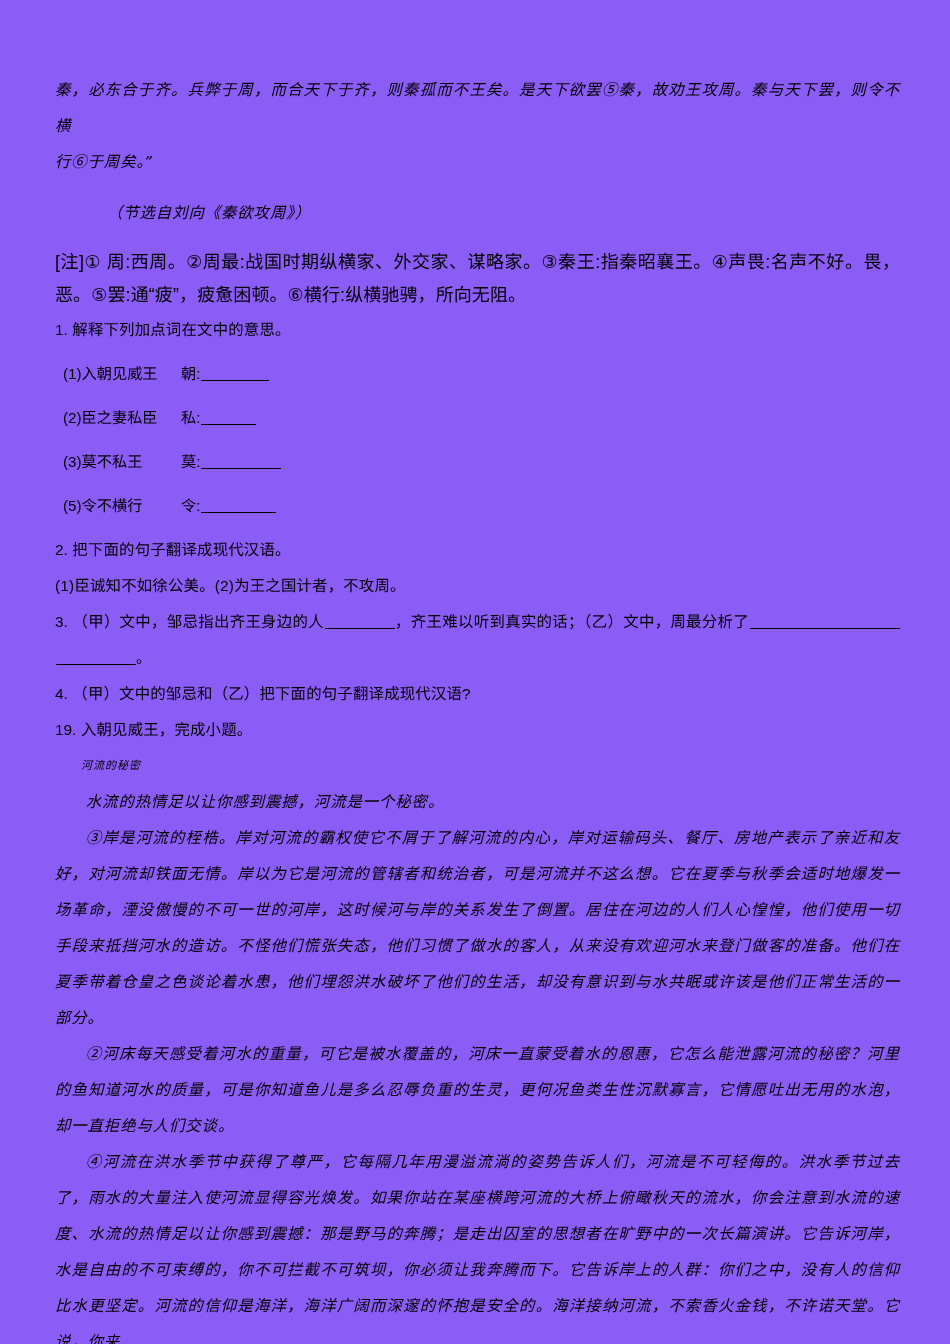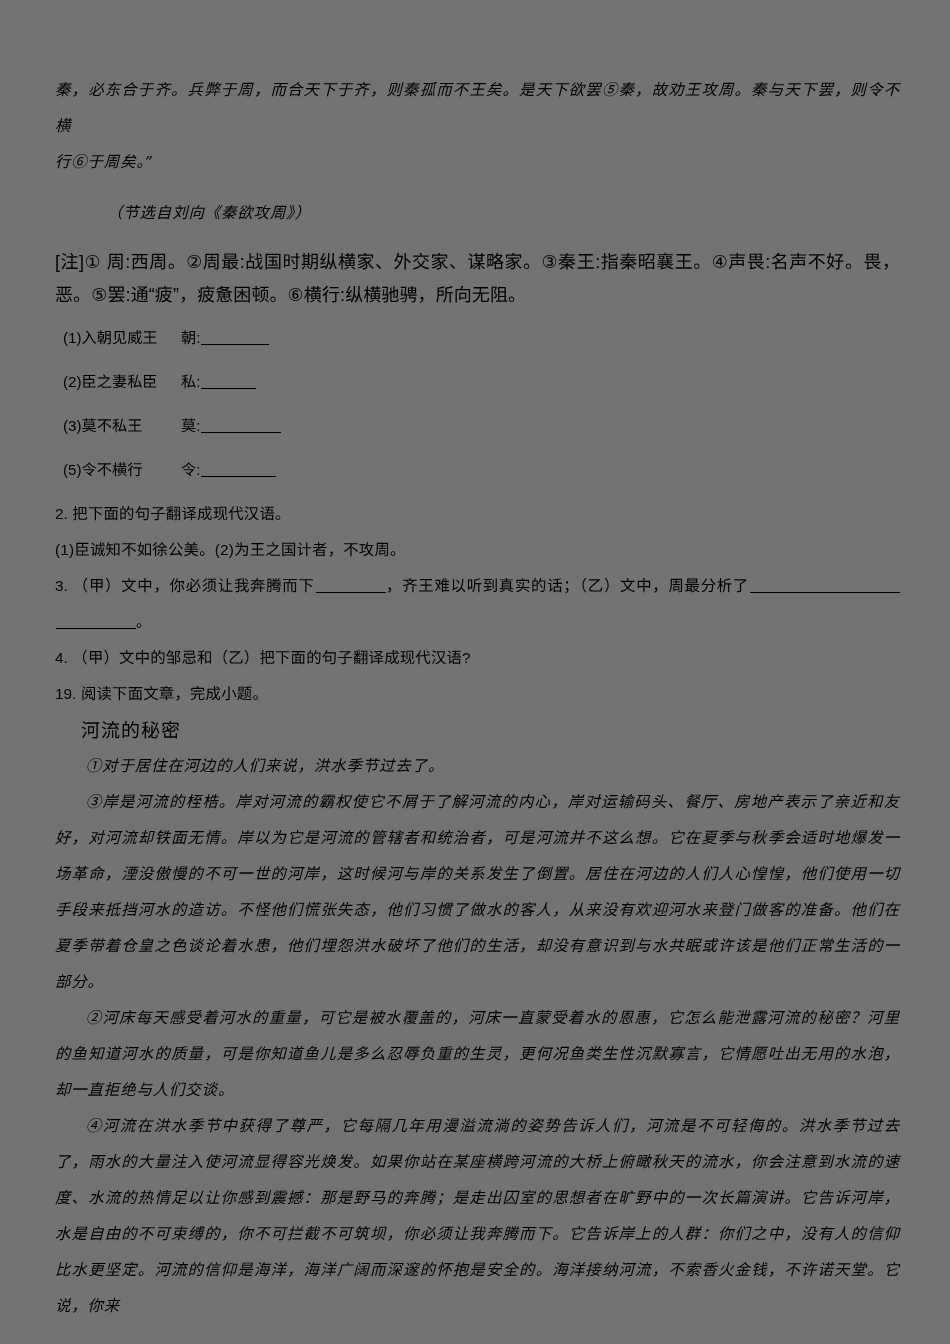--- a/index.html
+++ b/index.html
@@ -9,21 +9,21 @@
     background: #ffffff;
   }
   body {
     font-family: "Liberation Serif", "DejaVu Serif", serif;
     color: #000000;
   }
   #page {
     position: relative;
     width: 950px;
     height: 1344px;
-    background: #737373;
+    background: #8b5cf6;
     overflow: hidden;
     box-sizing: border-box;
     padding: 0;
   }
   #content {
     position: absolute;
     left: 55px;
     top: 72px;
     width: 845px;
   }
@@ -96,41 +96,46 @@
   .bl-68 { width: 68px; }
   .bl-55 { width: 55px; }
   .bl-80 { width: 80px; }
   .bl-78 { width: 78px; }
   .bl-75 { width: 75px; }
   .bl-70 { width: 70px; }
   .bl-150 { width: 150px; }
 
   .article-title {
     font-family: "DejaVu Serif", "Liberation Serif", serif;
-    font-size: 19px;
+    font-style: italic;
+    font-size: 11px;
     line-height: 36px;
     letter-spacing: 1px;
     margin: 0;
     padding-left: 26px;
   }
 </style>
 </head>
 <body>
 
 <div id="page">
   <div id="content">
 
     <p class="kai">秦，必东合于齐。兵弊于周，而合天下于齐，则秦孤而不王矣。是天下欲罢⑤秦，故劝王攻周。秦与天下罢，则令不横</p>
 
     <p class="kai">行⑥于周矣。”</p>
 
     <p class="source-line">（节选自刘向《秦欲攻周》）</p>
 
     <p class="notes">[注]① 周:西周。②周最:战国时期纵横家、外交家、谋略家。③秦王:指秦昭襄王。④声畏:名声不好。畏，恶。⑤罢:通“疲”，疲惫困顿。⑥横行:纵横驰骋，所向无阻。</p>
 
+    <p class="q">
+      <span class="q-num">1.</span>
+      <span>解释下列加点词在文中的意思。</span>
+    </p>
 
     <p class="subitem">
       <span class="si-stem"><span>(1)</span><span>入朝见威王</span></span><span class="si-key">朝:</span><span class="blank bl-68"></span>
     </p>
 
     <p class="subitem">
       <span class="si-stem"><span>(2)</span><span>臣之妻私臣</span></span><span class="si-key">私:</span><span class="blank bl-55"></span>
     </p>
 
     <p class="subitem">
@@ -143,36 +148,36 @@
     </p>
 
     <p class="q">
       <span class="q-num">2.</span>
       <span>把下面的句子翻译成现代汉语。</span>
     </p>
     <p class="q">(1)臣诚知不如徐公美。(2)为王之国计者，不攻周。</p>
 
     <p class="q">
       <span class="q-num">3.</span>
-      <span>（甲）文中，你必须让我奔腾而下</span><span class="blank bl-70"></span><span>，齐王难以听到真实的话；（乙）文中，周最分析了</span><span class="blank bl-150"></span><span class="blank bl-80"></span><span>。</span>
+      <span>（甲）文中，邹忌指出齐王身边的人</span><span class="blank bl-70"></span><span>，齐王难以听到真实的话；（乙）文中，周最分析了</span><span class="blank bl-150"></span><span class="blank bl-80"></span><span>。</span>
     </p>
 
     <p class="q">
       <span class="q-num">4.</span>
       <span>（甲）文中的邹忌和（乙）把下面的句子翻译成现代汉语?</span>
     </p>
 
     <p class="q">
       <span class="q-num">19.</span>
-      <span>阅读下面文章，完成小题。</span>
+      <span>入朝见威王，完成小题。</span>
     </p>
 
     <p class="article-title">河流的秘密</p>
 
-    <p class="kai indent2">①对于居住在河边的人们来说，洪水季节过去了。</p>
+    <p class="kai indent2">水流的热情足以让你感到震撼，河流是一个秘密。</p>
 
     <p class="kai indent2">③岸是河流的桎梏。岸对河流的霸权使它不屑于了解河流的内心，岸对运输码头、餐厅、房地产表示了亲近和友好，对河流却铁面无情。岸以为它是河流的管辖者和统治者，可是河流并不这么想。它在夏季与秋季会适时地爆发一场革命，湮没傲慢的不可一世的河岸，这时候河与岸的关系发生了倒置。居住在河边的人们人心惶惶，他们使用一切手段来抵挡河水的造访。不怪他们慌张失态，他们习惯了做水的客人，从来没有欢迎河水来登门做客的准备。他们在夏季带着仓皇之色谈论着水患，他们埋怨洪水破坏了他们的生活，却没有意识到与水共眠或许该是他们正常生活的一部分。</p>
 
     <p class="kai indent2">②河床每天感受着河水的重量，可它是被水覆盖的，河床一直蒙受着水的恩惠，它怎么能泄露河流的秘密？河里的鱼知道河水的质量，可是你知道鱼儿是多么忍辱负重的生灵，更何况鱼类生性沉默寡言，它情愿吐出无用的水泡，却一直拒绝与人们交谈。</p>
 
     <p class="kai indent2">④河流在洪水季节中获得了尊严，它每隔几年用漫溢流淌的姿势告诉人们，河流是不可轻侮的。洪水季节过去了，雨水的大量注入使河流显得容光焕发。如果你站在某座横跨河流的大桥上俯瞰秋天的流水，你会注意到水流的速度、水流的热情足以让你感到震撼：那是野马的奔腾；是走出囚室的思想者在旷野中的一次长篇演讲。它告诉河岸，水是自由的不可束缚的，你不可拦截不可筑坝，你必须让我奔腾而下。它告诉岸上的人群：你们之中，没有人的信仰比水更坚定。河流的信仰是海洋，海洋广阔而深邃的怀抱是安全的。海洋接纳河流，不索香火金钱，不许诺天堂。它说，你来</p>
 
   </div>
 </div>
 

